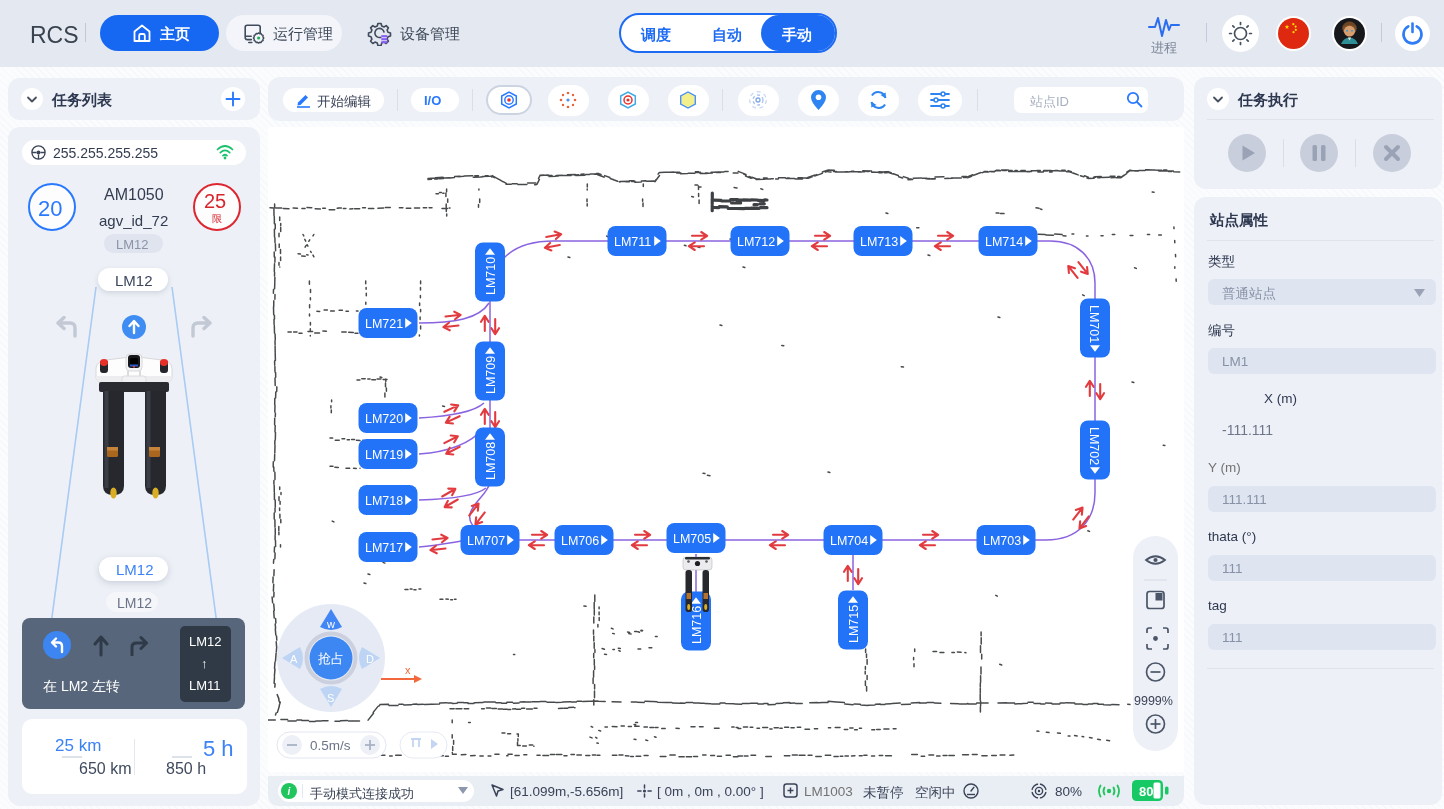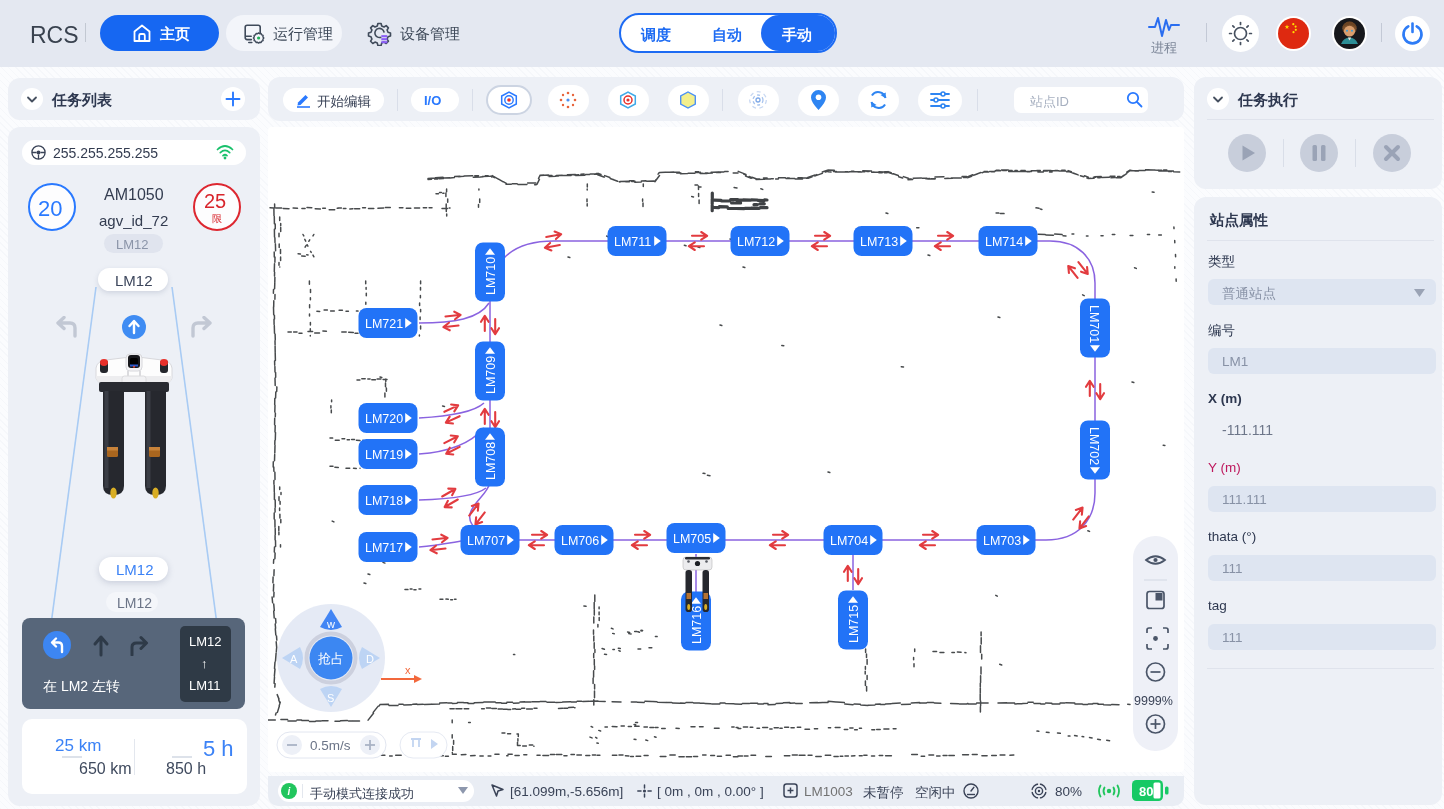--- a/index.html
+++ b/index.html
@@ -879,25 +879,25 @@
 <div class="txt" style="left:1222px;top:285px;font-size:13.5px;color:#8892a6;">普通站点</div>
 <svg class="abs" style="left:1414px;top:289px;" width="11" height="8" viewBox="0 0 11 8">
     <path d="M0 0 h11 l-5.5 8 Z" fill="#9aa3b5"></path>
   </svg>
 
 <div class="txt" style="left:1208px;top:322px;font-size:13.5px;color:#2e3850;">编号</div>
 
 <div class="abs" style="left:1208px;top:348px;width:228px;height:26px;background:#dee5f1;border-radius:6px;"></div>
 <div class="txt" style="left:1222px;top:354px;font-size:13.5px;color:#8892a6;">LM1</div>
 
-<div class="txt" style="left:1208px;top:391px;font-size:13.5px;color:#2e3850;font-weight:bold;">X (m)</div>
+<div class="txt" style="left:1264px;top:391px;font-size:13.5px;color:#2e3850;">X (m)</div>
 
 <div class="txt" style="left:1222px;top:422px;font-size:14px;color:#6d7689;">-111.111</div>
 
-<div class="txt" style="left:1208px;top:460px;font-size:13.5px;color:#be185d;">Y (m)</div>
+<div class="txt" style="left:1208px;top:460px;font-size:13.5px;color:#737373;">Y (m)</div>
 
 <div class="abs" style="left:1208px;top:486px;width:228px;height:26px;background:#dee5f1;border-radius:6px;"></div>
 <div class="txt" style="left:1222px;top:492px;font-size:13.5px;color:#8892a6;">111.111</div>
 
 <div class="txt" style="left:1208px;top:529px;font-size:13.5px;color:#2e3850;">thata (°)</div>
 
 <div class="abs" style="left:1208px;top:555px;width:228px;height:26px;background:#dee5f1;border-radius:6px;"></div>
 <div class="txt" style="left:1222px;top:561px;font-size:13.5px;color:#8892a6;">111</div>
 
 <div class="txt" style="left:1208px;top:598px;font-size:13.5px;color:#2e3850;">tag</div>

